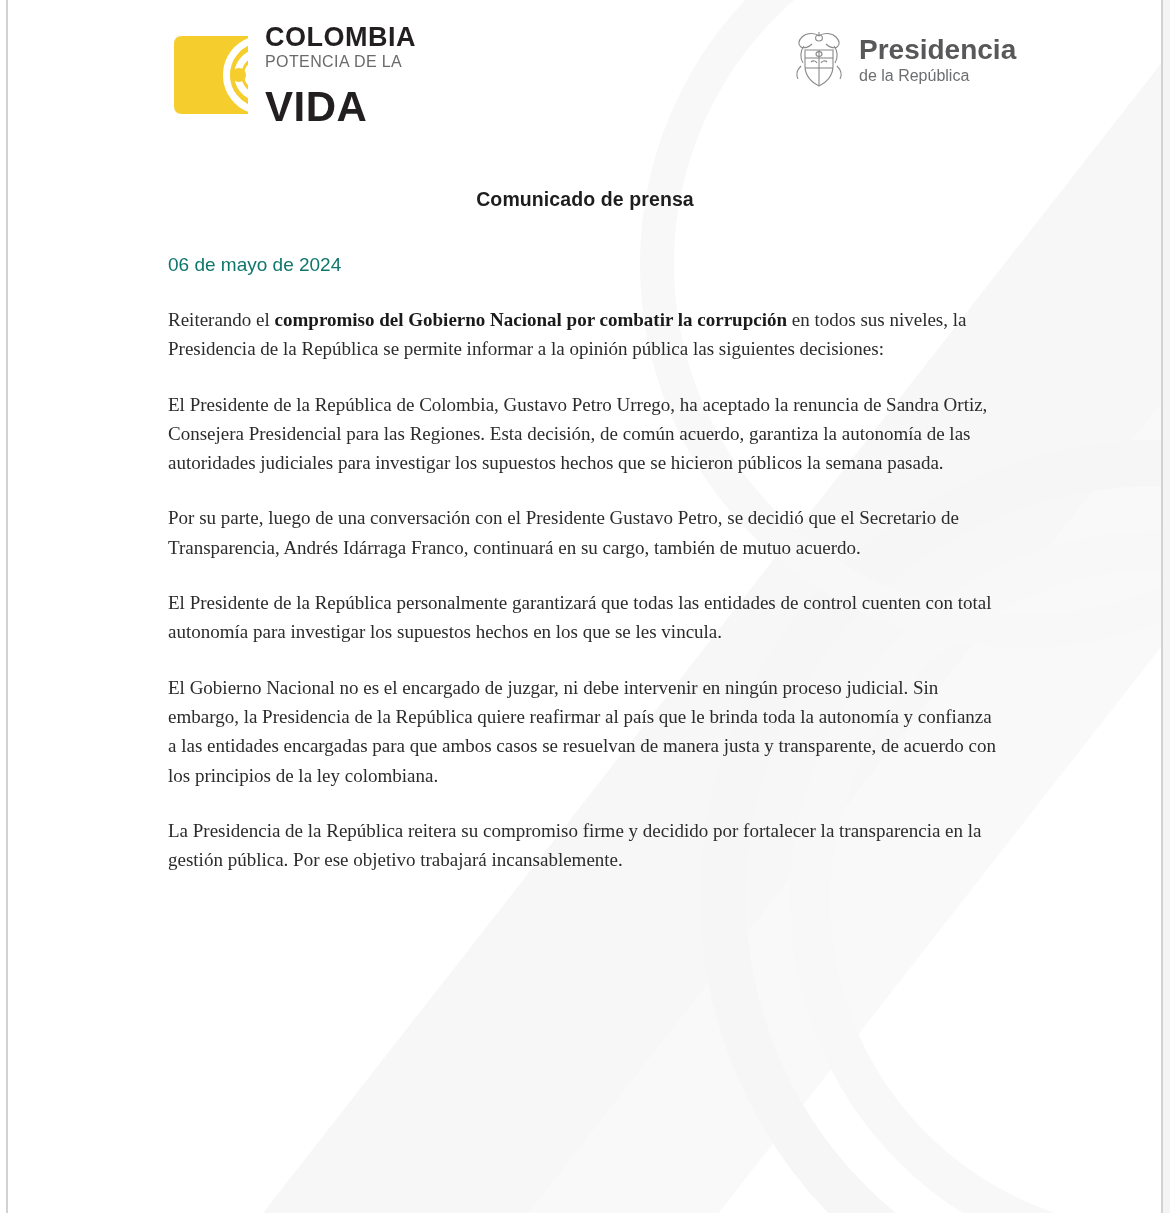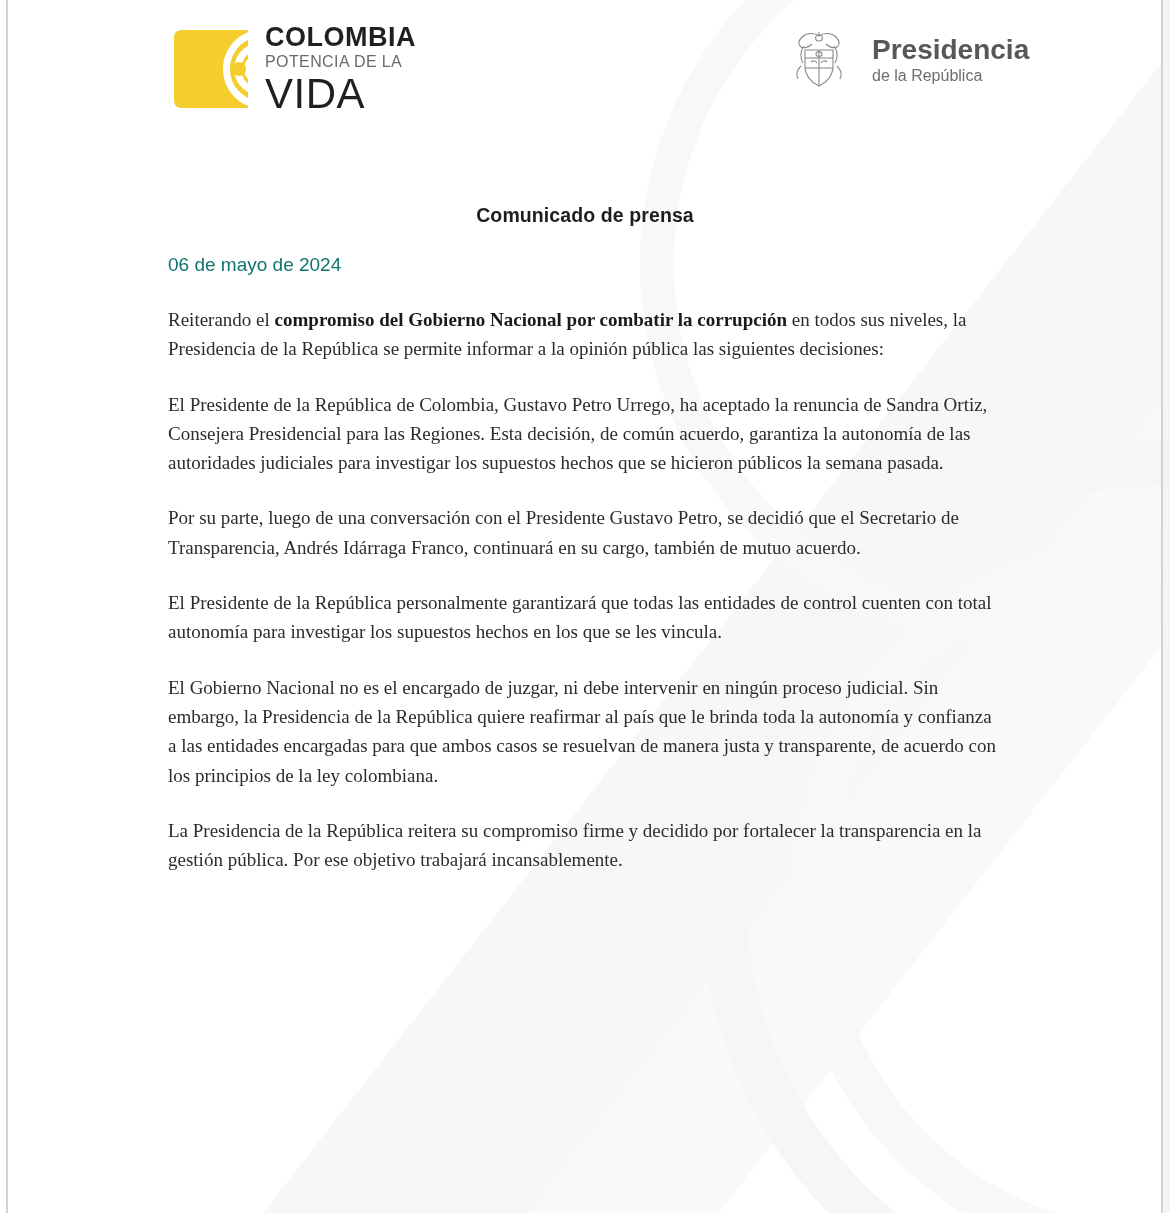--- a/index.html
+++ b/index.html
@@ -133,34 +133,34 @@
   .wm-potencia {
     font-size: 16px;
     font-weight: 400;
     letter-spacing: 0.4px;
     color: #6a6a6a;
     margin-top: 3px;
     font-family: "Liberation Sans", sans-serif;
   }
   .wm-vida {
     font-size: 42px;
-    font-weight: 400;
+    font-weight: 700;
     letter-spacing: 0.5px;
     color: #231f20;
-    margin-top: 4px;
+    margin-top: 17px;
     line-height: 0.95;
     font-family: "Liberation Sans", sans-serif;
   }
 
   .logo-presidencia {
     position: absolute;
     left: 792px; top: 30px;
     display: flex;
     align-items: center;
-    gap: 26px;
+    gap: 13px;
   }
   .pres-shield {
     width: 54px;
     height: 60px;
   }
   .pres-words {
     display: flex;
     flex-direction: column;
     line-height: 1;
   }
@@ -175,21 +175,21 @@
     font-size: 16px;
     font-weight: 400;
     color: #6d6e70;
     margin-top: 4px;
     font-family: "Liberation Sans", sans-serif;
   }
 
   
   .doc-title {
     position: absolute;
-    left: 0; top: 204px;
+    left: 0; top: 188px;
     width: 1170px;
     text-align: center;
     font-size: 19.5px;
     font-weight: 700;
     color: #1d1d1d;
     letter-spacing: 0.1px;
   }
 
   .content {
     position: absolute;

